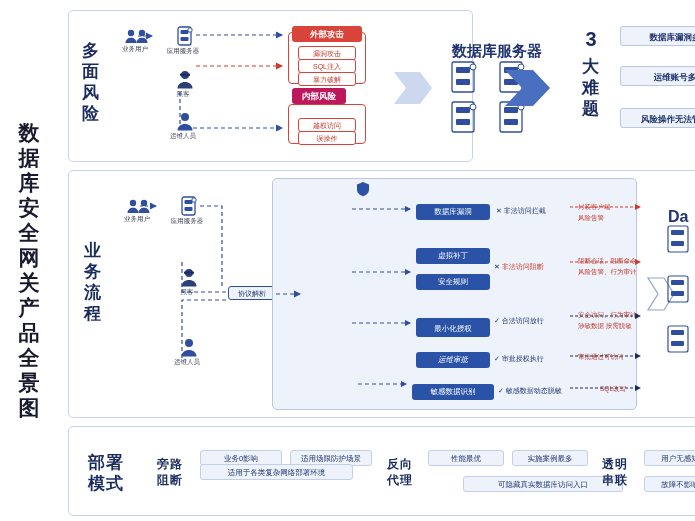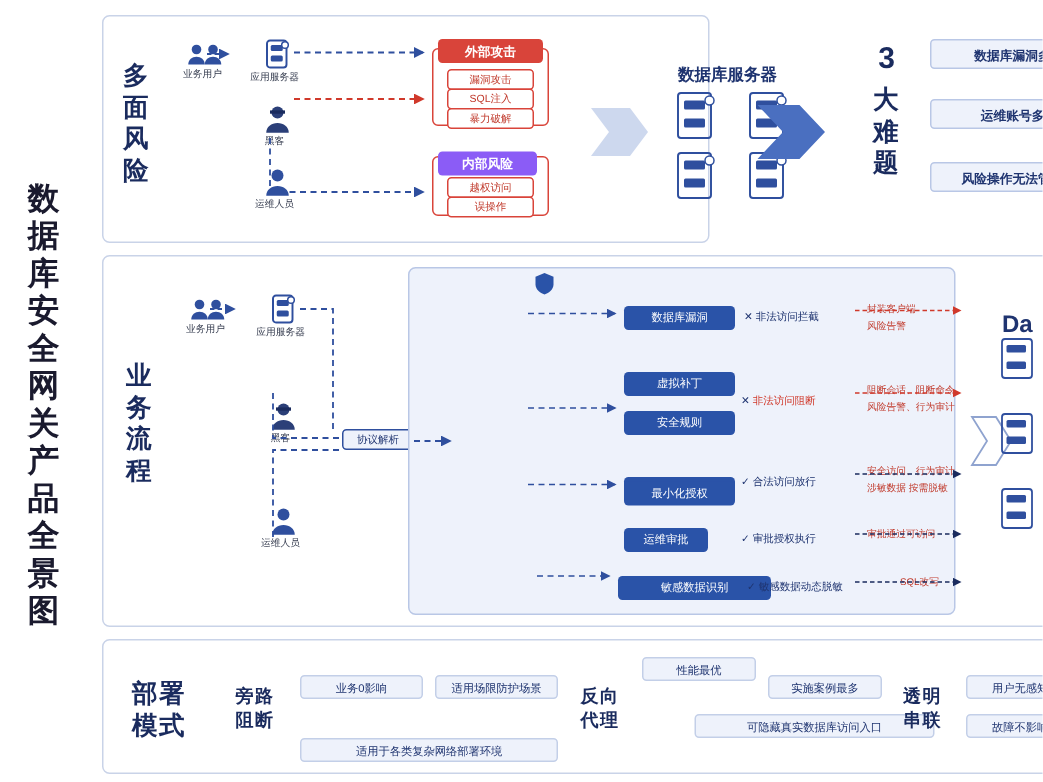--- a/index.html
+++ b/index.html
@@ -194,21 +194,21 @@
     color: #1f3470;
     text-align: center;
     line-height: 16px;
     height: 16px;
     white-space: nowrap;
   }
 
   
   .dbtitle {
     position: absolute;
-    font-size: 11px;
+    font-size: 15px;
     font-weight: bold;
     color: #1f3470;
     white-space: nowrap;
   }
 
   svg.ov { position: absolute; left:0; top:0; width:695px; height:521px; pointer-events:none; }
 </style>
 </head>
 <body>
 
@@ -274,21 +274,21 @@
     <div class="actor-label">运维人员</div>
   </div>
 
   <div class="groupbox" style="left:288px; top:32px; width:78px; height:52px; border-color:#d9443a;"></div>
   <div class="grouptitle" style="left:292px; top:26px; width:70px; background:#d9443a;">外部攻击</div>
   <div class="sbox red" style="left:298px; top:46px; width:58px;">漏洞攻击</div>
   <div class="sbox red" style="left:298px; top:59px; width:58px;">SQL注入</div>
   <div class="sbox red" style="left:298px; top:72px; width:58px;">暴力破解</div>
 
   <div class="groupbox" style="left:288px; top:104px; width:78px; height:40px; border-color:#d9443a;"></div>
-  <div class="grouptitle" style="left:292px; top:101px; width:66px; background:#8b5cf6;">内部风险</div>
+  <div class="grouptitle" style="left:292px; top:88px; width:54px; background:#be185d;">内部风险</div>
   <div class="sbox red" style="left:298px; top:118px; width:58px;">越权访问</div>
   <div class="sbox red" style="left:298px; top:131px; width:58px;">误操作</div>
 
   <div class="dbtitle" style="left:452px; top:42px;">数据库服务器</div>
   <svg class="ov">
     <g fill="none" stroke="#2f4f9e" stroke-width="1.3">
       <rect x="452" y="62" width="22" height="30" rx="2"></rect>
       <rect x="500" y="62" width="22" height="30" rx="2"></rect>
       <rect x="452" y="102" width="22" height="30" rx="2"></rect>
       <rect x="500" y="102" width="22" height="30" rx="2"></rect>
@@ -423,28 +423,28 @@
 
   <div class="bluebtn" style="left:416px; top:318px; width:74px;">身份识别</div>
   <div class="bluebtn" style="left:416px; top:321px; width:74px;">最小化授权</div>
   <div class="checkrow" style="left:494px; top:316px;">
     <span>✓</span>
     <span>合法访问放行</span>
   </div>
   <div class="rtext" style="left:578px; top:310px;">安全访问、行为审计</div>
   <div class="rtext" style="left:578px; top:321px;">涉敏数据 按需脱敏</div>
 
-  <div class="bluebtn" style="left:416px; top:352px; width:56px;">运维审批</div>
+  <div class="bluebtn" style="left:416px; top:352px; width:74px;font-style:italic;">运维审批</div>
   <div class="checkrow" style="left:494px; top:354px;">
     <span>✓</span>
     <span>审批授权执行</span>
   </div>
   <div class="rtext" style="left:578px; top:352px;">审批通过可访问</div>
 
-  <div class="bluebtn" style="left:412px; top:384px; width:102px;">敏感数据识别</div>
+  <div class="bluebtn" style="left:412px; top:384px; width:82px;">敏感数据识别</div>
   <div class="checkrow" style="left:498px; top:386px;">
     <span>✓</span>
     <span>敏感数据动态脱敏</span>
   </div>
   <div class="rtext" style="left:600px; top:384px;">SQL改写</div>
 
   <svg class="ov">
     <path d="M140,206 L156,206" stroke="#2f4f9e" stroke-width="1.2" stroke-dasharray="3,2" marker-end="url(#ar-blue)"></path>
     <path d="M200,206 L222,206 L222,286" stroke="#2f4f9e" stroke-width="1.2" stroke-dasharray="4,3" fill="none"></path>
     <path d="M182,262 L182,292 L226,292" stroke="#2f4f9e" stroke-width="1.2" stroke-dasharray="4,3" fill="none"></path>
@@ -484,26 +484,26 @@
   <div class="panel-label" id="panel4-label">
       <div>部署</div>
       <div>模式</div>
     </div>
 
   <div class="p4title" style="left:155px; top:456px; width:30px;">
     <span><div>旁路</div><div>阻断</div></span>
   </div>
   <div class="p4chip" style="left:200px; top:450px; width:82px;">业务0影响</div>
   <div class="p4chip" style="left:290px; top:450px; width:82px;">适用场限防护场景</div>
-  <div class="p4chip" style="left:200px; top:492px; width:172px;">适用于各类复杂网络部署环境</div>
+  <div class="p4chip" style="left:200px; top:464px; width:153px;">适用于各类复杂网络部署环境</div>
 
   <div class="p4title" style="left:385px; top:456px; width:30px;">
     <span><div>反向</div><div>代理</div></span>
   </div>
-  <div class="p4chip" style="left:428px; top:438px; width:76px;">性能最优</div>
+  <div class="p4chip" style="left:428px; top:450px; width:76px;">性能最优</div>
   <div class="p4chip" style="left:512px; top:450px; width:76px;">实施案例最多</div>
   <div class="p4chip" style="left:428px; top:476px; width:160px;margin-left:35px;">可隐藏真实数据库访问入口</div>
 
   <div class="p4title" style="left:600px; top:456px; width:30px;">
     <span><div>透明</div><div>串联</div></span>
   </div>
   <div class="p4chip" style="left:644px; top:450px; width:72px;">用户无感知</div>
   <div class="p4chip" style="left:644px; top:476px; width:72px;">故障不影响</div>
 
 </div>

